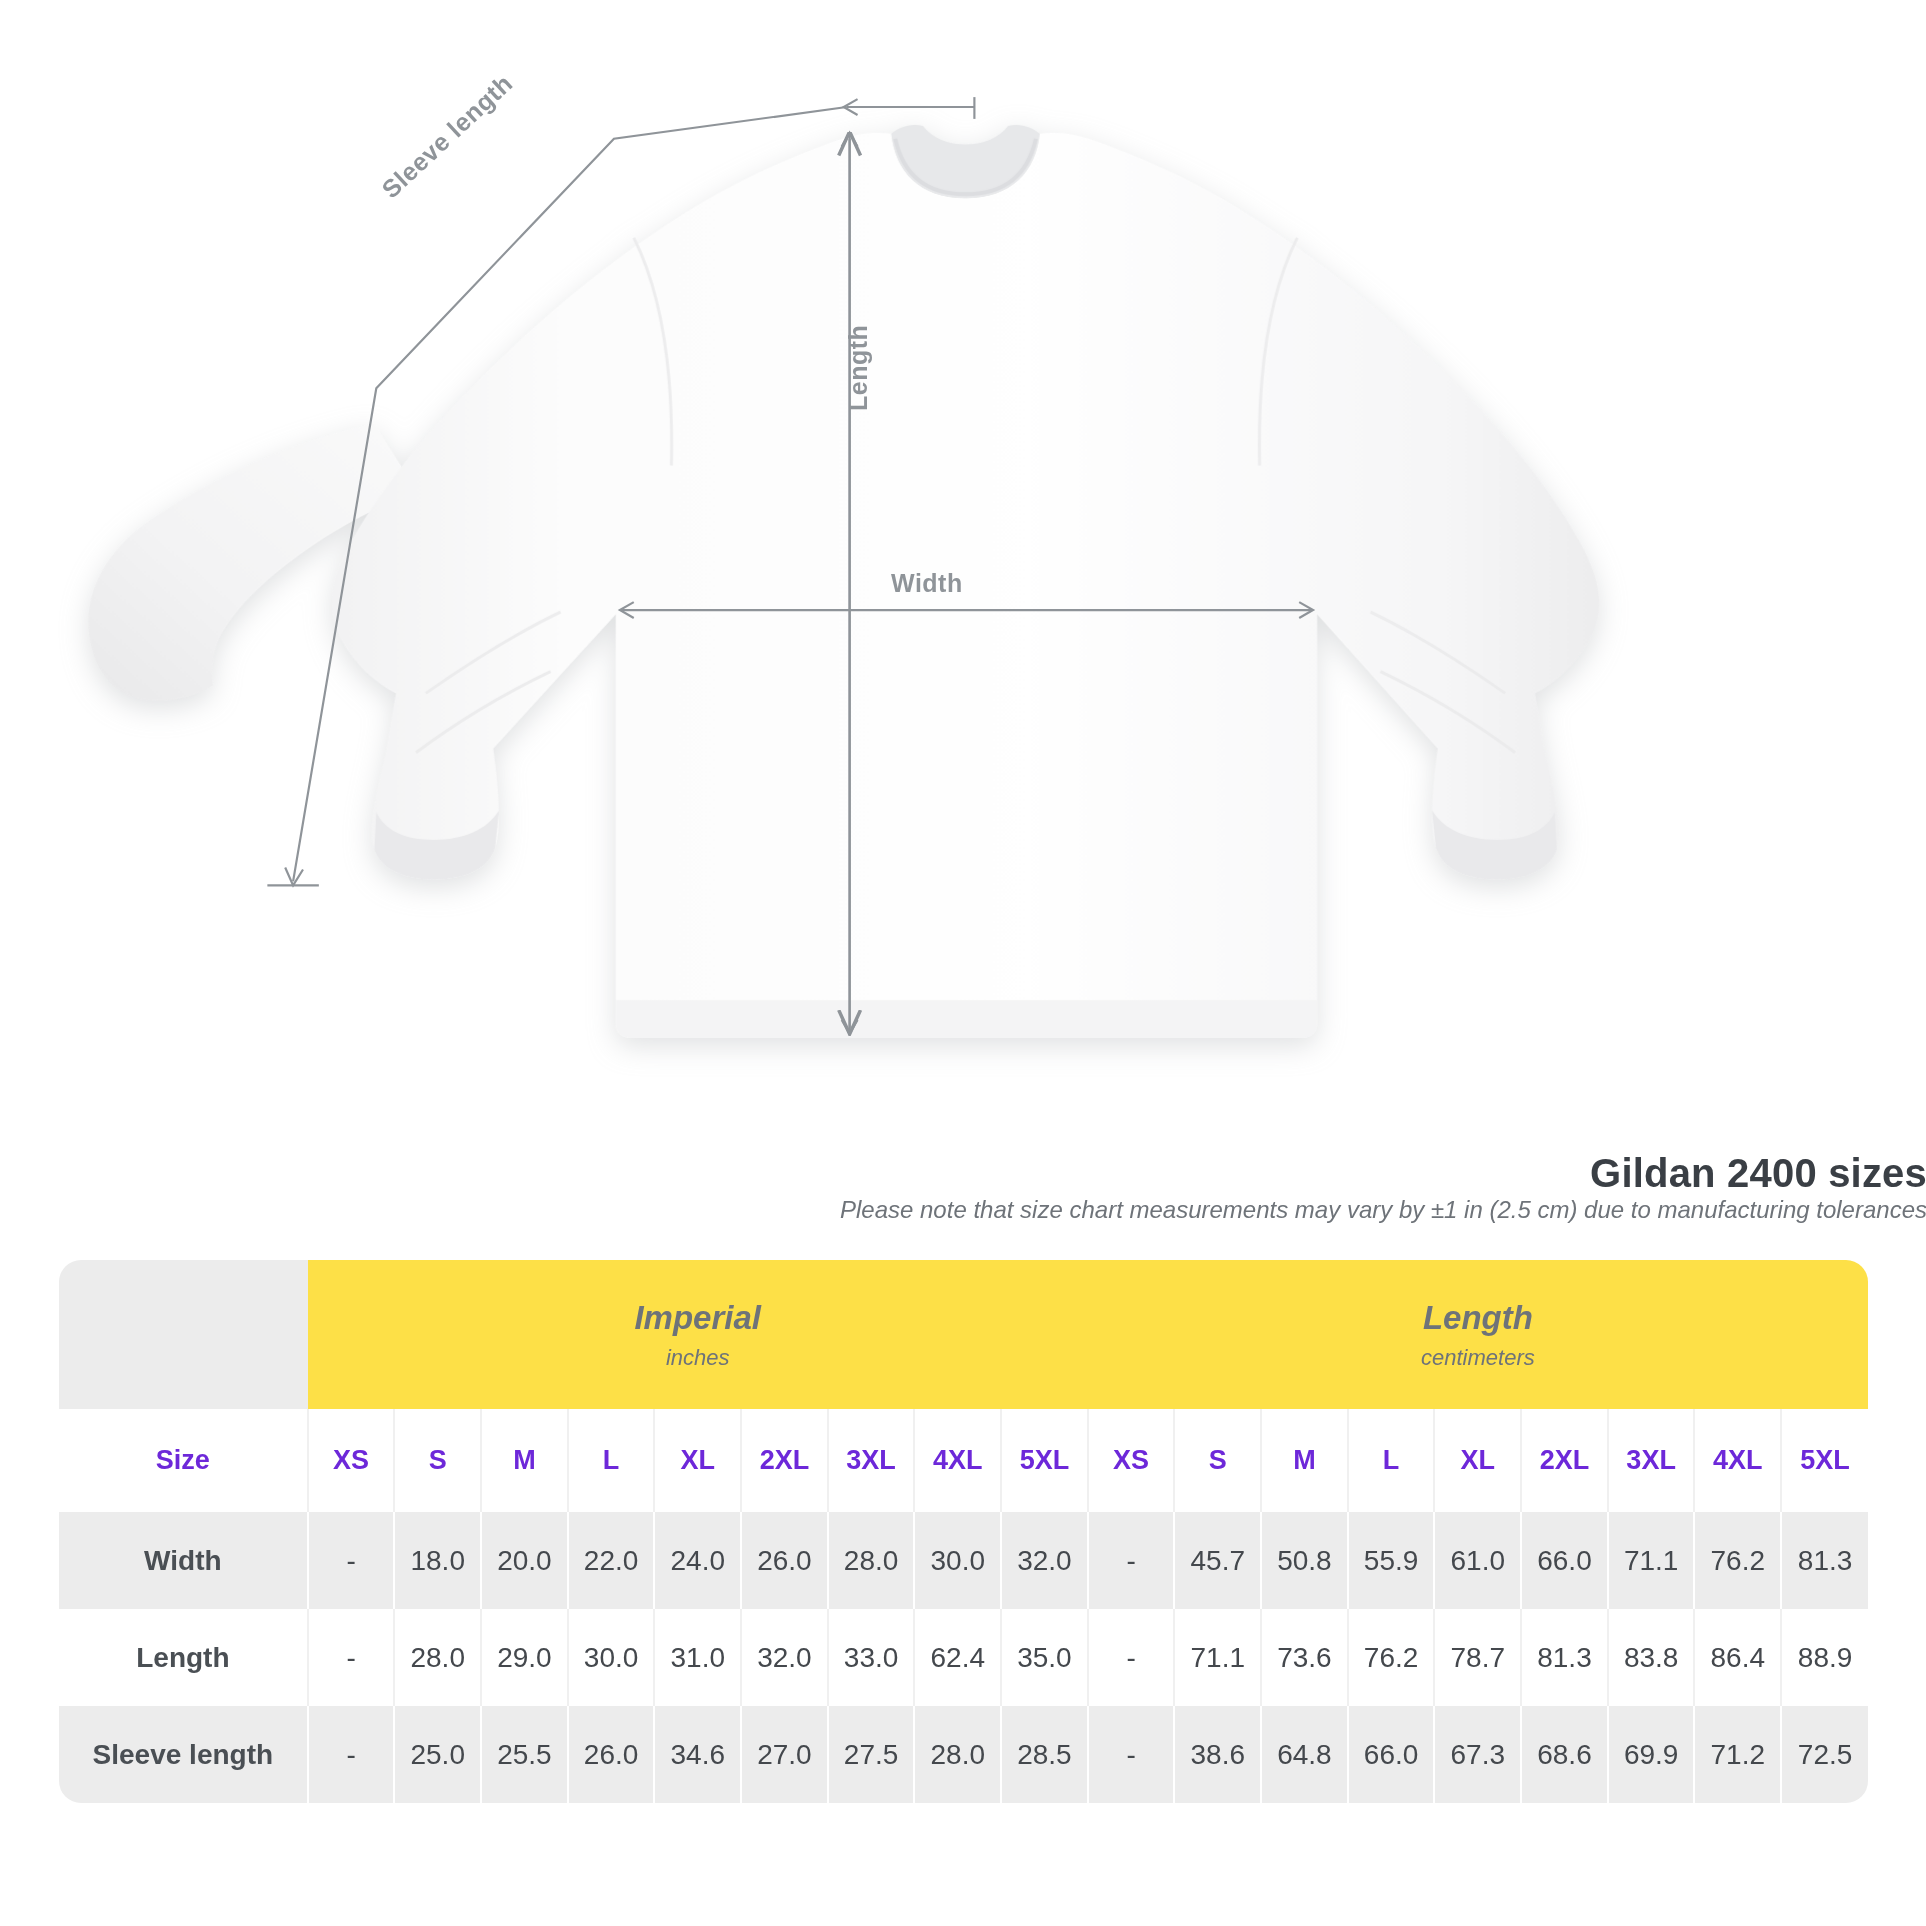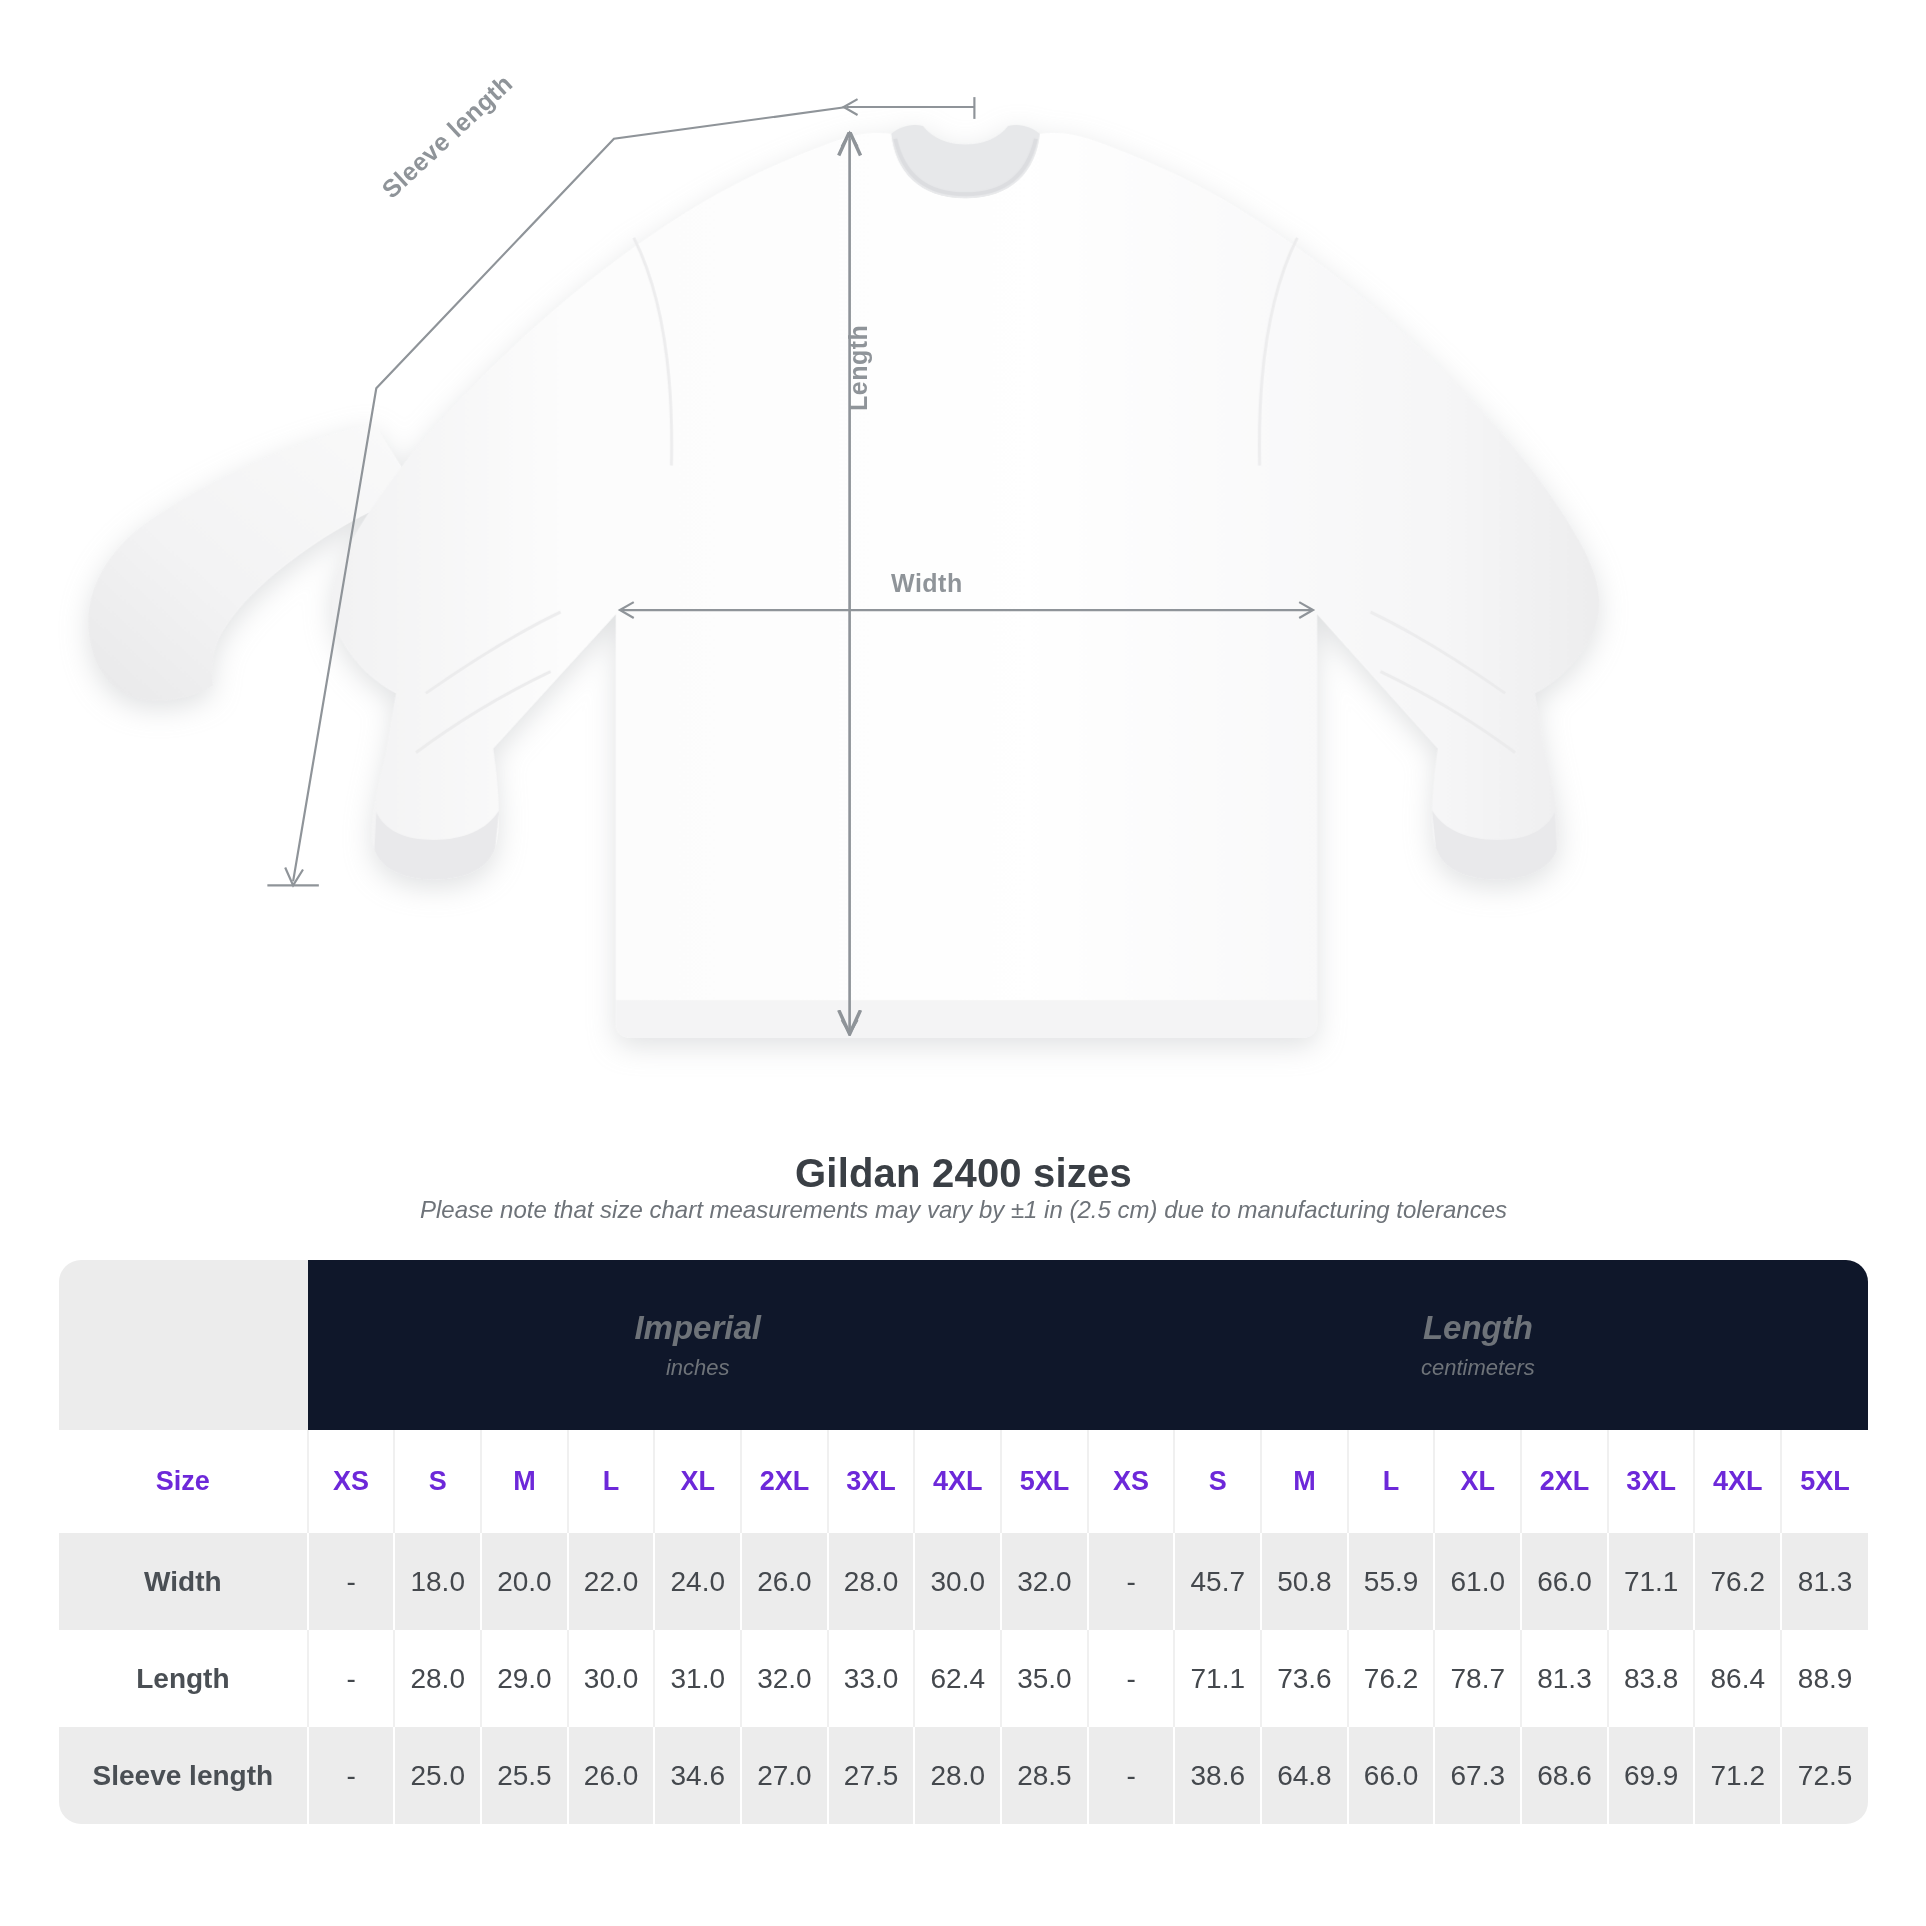--- a/index.html
+++ b/index.html
@@ -42,21 +42,21 @@
   }
   #label-sleeve {
     left: 376px; top: 183px;
     transform: rotate(-43deg);
     transform-origin: left top;
     white-space: nowrap;
   }
 
   
   #title-block {
-    text-align: center;
+    text-align: right;
     margin-top: 22px;
   }
   #chart-title {
     font-size: 40px;
     font-weight: bold;
     color: #3a3f45;
     letter-spacing: 0.2px;
   }
   #chart-subtitle {
     font-size: 24px;
@@ -72,22 +72,22 @@
     background: #ffffff;
   }
   table {
     border-collapse: collapse;
     width: 100%;
     table-layout: fixed;
   }
   td, th { padding: 0; }
 
   .unit-head {
-    background: #0f172a;
-    height: 170px;
+    background: #fde047;
+    height: 149px;
     text-align: center;
     vertical-align: middle;
   }
   .unit-head .u-name {
     font-size: 33px;
     font-style: italic;
     font-weight: bold;
     color: #6e7379;
   }
   .unit-head .u-sub {

